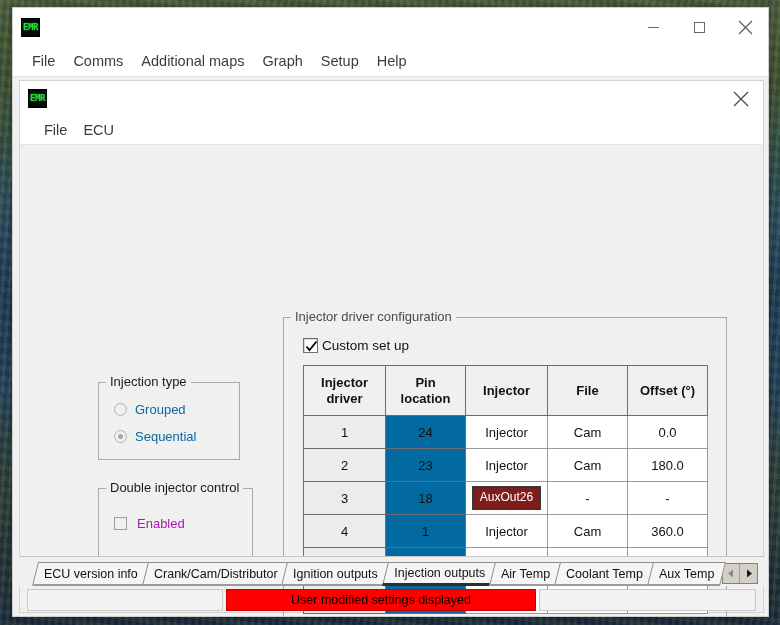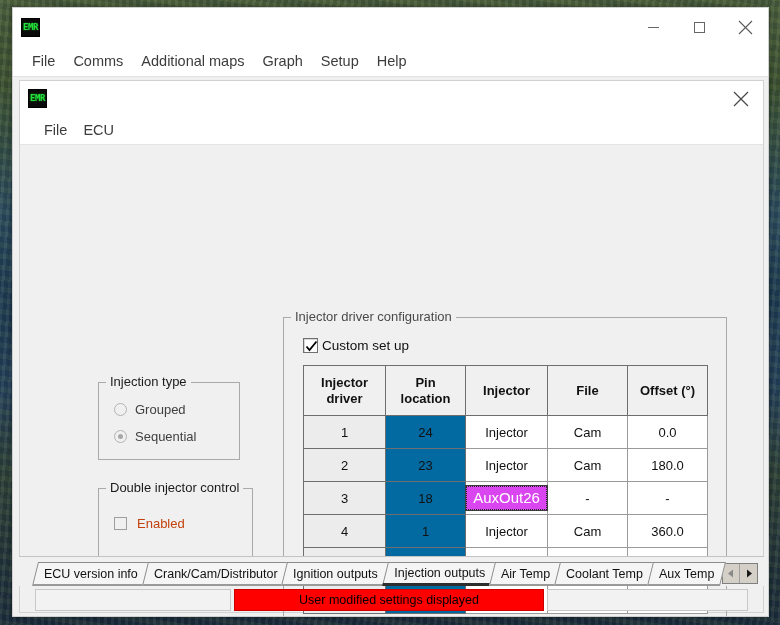--- a/index.html
+++ b/index.html
@@ -134,29 +134,29 @@
   .radio-mark {
     width: 13px; height: 13px; border-radius: 50%;
     border: 1.5px solid #b3b3b3; background: #f0f0f0;
     position: relative; flex: 0 0 auto;
   }
   .radio-mark.checked::after {
     content: ""; position: absolute;
     left: 2.5px; top: 2.5px; width: 5px; height: 5px;
     border-radius: 50%; background: #a8a8a8;
   }
-  .radio-label { font-size: 13px; color: #404040; }
+  .radio-label { font-size: 13px; color: #0369a1; }
 
   
   .check-row { position: absolute; display: flex; align-items: center; gap: 10px; }
   .check-box-dim {
     width: 13px; height: 13px; border: 1.5px solid #9e9e9e;
     background: #f0f0f0; flex: 0 0 auto;
   }
-  .check-label-dim { font-size: 13px; color: #c2410c; }
+  .check-label-dim { font-size: 13px; color: #a21caf; }
 
   
   #custom-setup-row {
     position: absolute; left: 20px; top: 21px;
     display: flex; align-items: center; gap: 4px;
   }
   .check-box {
     width: 15px; height: 15px; border: 1px solid #707070;
     background: #ffffff; position: relative; flex: 0 0 auto;
     box-shadow: inset 1px 1px 0 #d8d8d8;
@@ -188,26 +188,26 @@
   }
   #injector-table td.pincell {
     background: #0369a1; border: 1px solid #6e6e6e;
     width: 80px;
   }
   #injector-table td.fn { width: 82px; }
   #injector-table td.sync { width: 80px; }
   #injector-table td.off { width: 80px; }
   .cell-selected {
     display: inline-block;
-    background: #d946ef;
+    background: #7f1d1d;
     color: #ffffff;
     border: 1px dotted #2a2a2a;
     outline: 1px solid #3c3c3c;
     padding: 3px 6px;
-    font-size: 15px;
+    font-size: 12px;
     line-height: 1.1;
     min-width: 66px;
   }
 
   
   #tabstrip {
     position: absolute; left: 6px; bottom: 30px;
     width: 745px; height: 30px;
     background: #f0f0f0;
     border-top: 1px solid #c4c4c4;
@@ -248,21 +248,21 @@
     background: #d4d0c8;
     border-right: 1px solid #a0a0a0;
   }
   .spin-btn:last-child { border-right: none; }
 
   
   #statusbar {
     position: absolute; left: 6px; bottom: 3px;
     width: 745px; height: 26px;
     display: flex; align-items: center; gap: 3px;
-    padding: 0 16px;
+    padding: 0 8px;
   }
   .status-pane {
     height: 22px; background: #f2f2f2;
     border: 1px solid #c8c8c8;
     display: flex; align-items: center; justify-content: center;
     font-size: 12.5px; color: #111;
   }
   #status-left { width: 196px; }
   #status-mid { width: 310px; background: #ff0000; color: #000; border-color: #c00; }
   #status-right { flex: 1 1 auto; }

